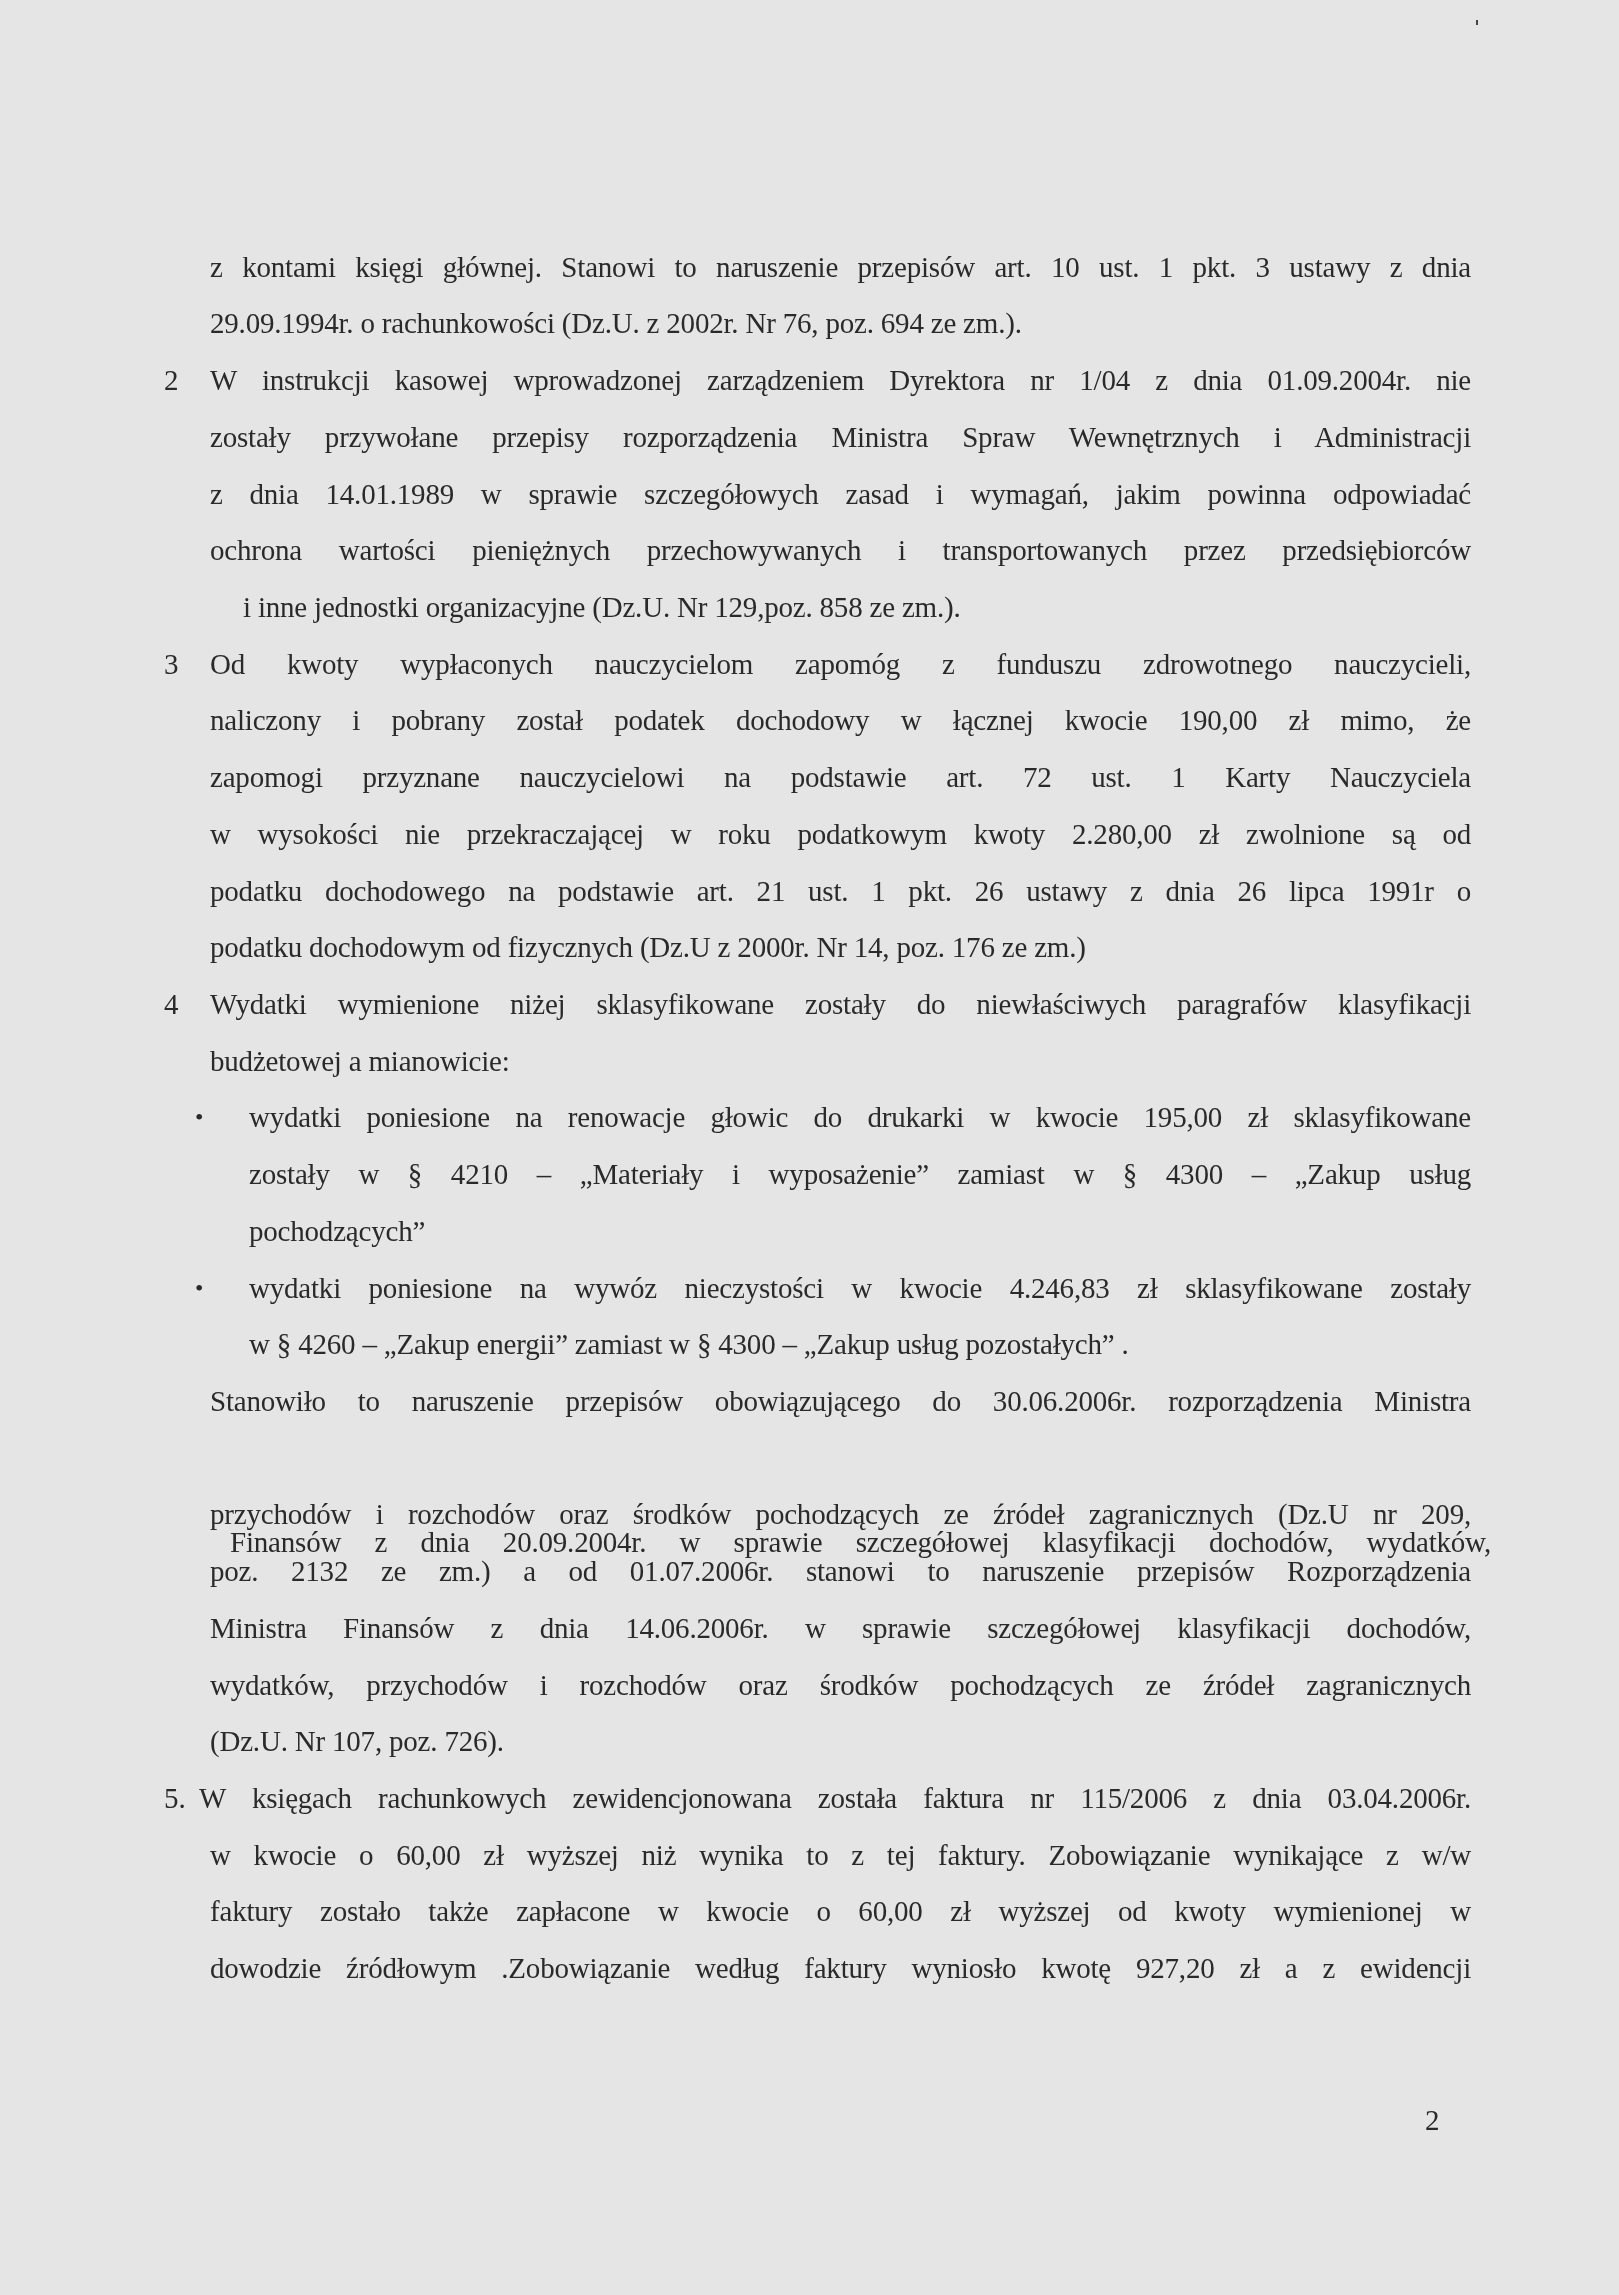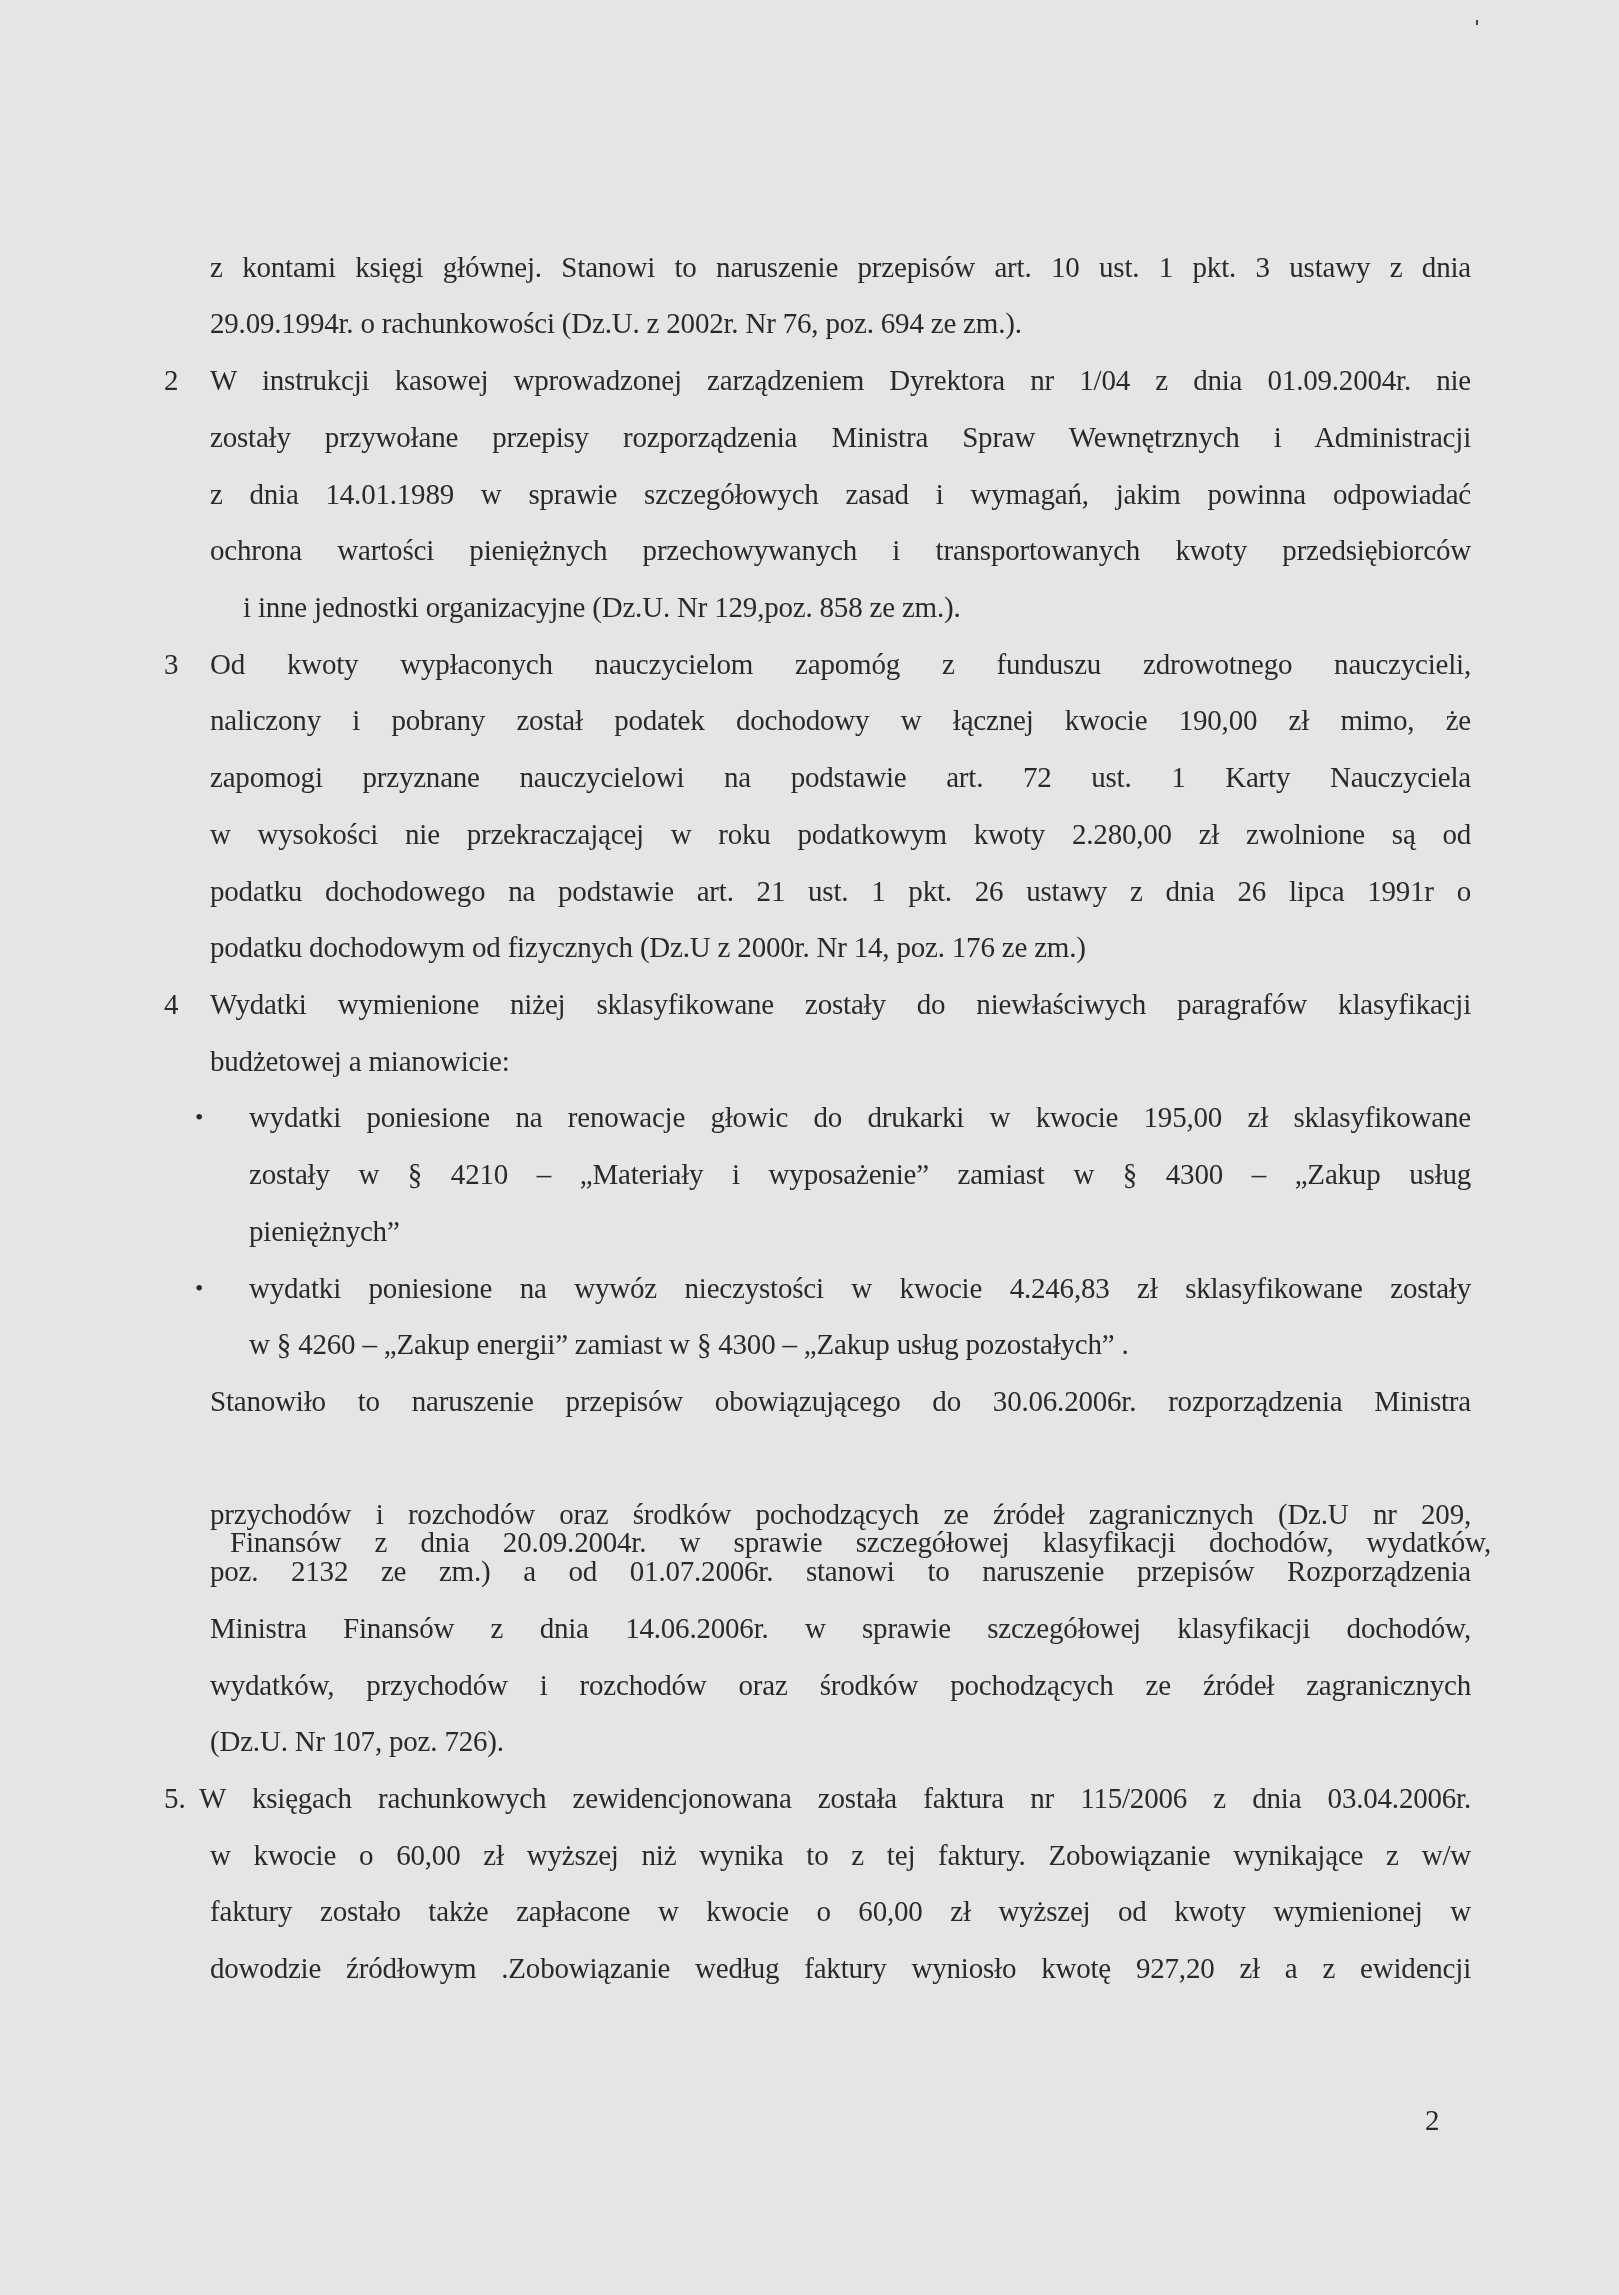--- a/index.html
+++ b/index.html
@@ -30,39 +30,39 @@
 
   <div class="scan-mark" style="left:1476px;top:20px;width:2px;height:5px;"></div>
 
   <div class="line j" style="left: 210px; top: 250px; width: 1261px; height: 34px; overflow: visible;">z kontami księgi głównej.  Stanowi to naruszenie przepisów art. 10 ust. 1 pkt. 3 ustawy z dnia</div>
   <div class="line" style="left:210px;top:306px;">29.09.1994r. o rachunkowości  (Dz.U. z 2002r. Nr 76, poz. 694 ze zm.).</div>
 
   <div class="num" style="left:164px;top:363px;">2</div>
   <div class="line j" style="left: 210px; top: 363px; width: 1261px; height: 34px; overflow: visible;">W instrukcji kasowej wprowadzonej zarządzeniem Dyrektora nr 1/04 z dnia 01.09.2004r.  nie</div>
   <div class="line j" style="left: 210px; top: 420px; width: 1261px; height: 34px; overflow: visible;">zostały przywołane przepisy rozporządzenia Ministra Spraw Wewnętrznych i Administracji</div>
   <div class="line j" style="left: 210px; top: 477px; width: 1261px; height: 34px; overflow: visible;">z dnia 14.01.1989 w sprawie szczegółowych zasad i wymagań, jakim powinna odpowiadać</div>
-  <div class="line j" style="left: 210px; top: 533px; width: 1261px; height: 34px; overflow: visible;">ochrona wartości pieniężnych przechowywanych i transportowanych kwoty przedsiębiorców</div>
+  <div class="line j" style="left: 210px; top: 533px; width: 1261px; height: 34px; overflow: visible;">ochrona wartości pieniężnych przechowywanych i transportowanych przez przedsiębiorców</div>
   <div class="line" style="left:210px;top:590px;margin-left:33px;">i inne jednostki organizacyjne (Dz.U. Nr 129,poz. 858 ze zm.).</div>
 
   <div class="num" style="left:164px;top:647px;">3</div>
   <div class="line j" style="left: 210px; top: 647px; width: 1261px; height: 34px; overflow: visible;">Od kwoty wypłaconych nauczycielom zapomóg z funduszu zdrowotnego nauczycieli,</div>
   <div class="line j" style="left: 210px; top: 703px; width: 1261px; height: 34px; overflow: visible;">naliczony i  pobrany został podatek dochodowy w łącznej kwocie 190,00 zł  mimo, że</div>
   <div class="line j" style="left: 210px; top: 760px; width: 1261px; height: 34px; overflow: visible;">zapomogi przyznane nauczycielowi na podstawie art. 72 ust. 1 Karty Nauczyciela</div>
   <div class="line j" style="left: 210px; top: 817px; width: 1261px; height: 34px; overflow: visible;">w wysokości nie przekraczającej w roku podatkowym kwoty 2.280,00 zł  zwolnione są od</div>
   <div class="line j" style="left: 210px; top: 874px; width: 1261px; height: 34px; overflow: visible;">podatku dochodowego na podstawie art. 21 ust. 1 pkt. 26 ustawy z dnia 26 lipca 1991r o</div>
   <div class="line" style="left:210px;top:930px;">podatku dochodowym od fizycznych (Dz.U z 2000r. Nr 14, poz. 176 ze zm.)</div>
 
   <div class="num" style="left:164px;top:987px;">4</div>
   <div class="line j" style="left: 210px; top: 987px; width: 1261px; height: 34px; overflow: visible;">Wydatki wymienione niżej sklasyfikowane zostały do niewłaściwych paragrafów klasyfikacji</div>
   <div class="line" style="left:210px;top:1044px;">budżetowej a mianowicie:</div>
 
   <div class="bullet" style="left:195px;top:1100px;">•</div>
   <div class="line j" style="left: 249px; top: 1100px; width: 1222px; height: 34px; overflow: visible;">wydatki poniesione na renowacje głowic do drukarki w kwocie 195,00 zł sklasyfikowane</div>
   <div class="line j" style="left: 249px; top: 1157px; width: 1222px; height: 34px; overflow: visible;">zostały w § 4210 – „Materiały i wyposażenie” zamiast w § 4300 – „Zakup usług</div>
-  <div class="line" style="left:249px;top:1214px;">pieniężnych”</div>
+  <div class="line" style="left:249px;top:1214px;">pochodzących”</div>
 
   <div class="bullet" style="left:195px;top:1271px;">•</div>
   <div class="line j" style="left: 249px; top: 1271px; width: 1222px; height: 34px; overflow: visible;">wydatki poniesione na wywóz  nieczystości  w kwocie 4.246,83 zł  sklasyfikowane zostały</div>
   <div class="line" style="left:249px;top:1327px;">w § 4260 – „Zakup energii”  zamiast w § 4300 – „Zakup usług pozostałych” .</div>
 
   <div class="line j" style="left: 210px; top: 1384px; width: 1261px; height: 34px; overflow: visible;">Stanowiło to naruszenie przepisów obowiązującego do 30.06.2006r. rozporządzenia Ministra</div>
   <div class="line j" style="left: 210px; top: 1525px; width: 1261px; height: 34px; overflow: visible; margin-left: 20px;">Finansów  z dnia 20.09.2004r. w sprawie szczegółowej klasyfikacji  dochodów, wydatków,</div>
   <div class="line j" style="left: 210px; top: 1497px; width: 1261px; height: 34px; overflow: visible;">przychodów i rozchodów oraz środków pochodzących ze źródeł  zagranicznych (Dz.U nr 209,</div>
   <div class="line j" style="left: 210px; top: 1554px; width: 1261px; height: 34px; overflow: visible;">poz. 2132 ze zm.) a od 01.07.2006r.  stanowi to naruszenie przepisów Rozporządzenia</div>
   <div class="line j" style="left: 210px; top: 1611px; width: 1261px; height: 34px; overflow: visible;">Ministra Finansów z dnia 14.06.2006r. w sprawie szczegółowej klasyfikacji  dochodów,</div>

